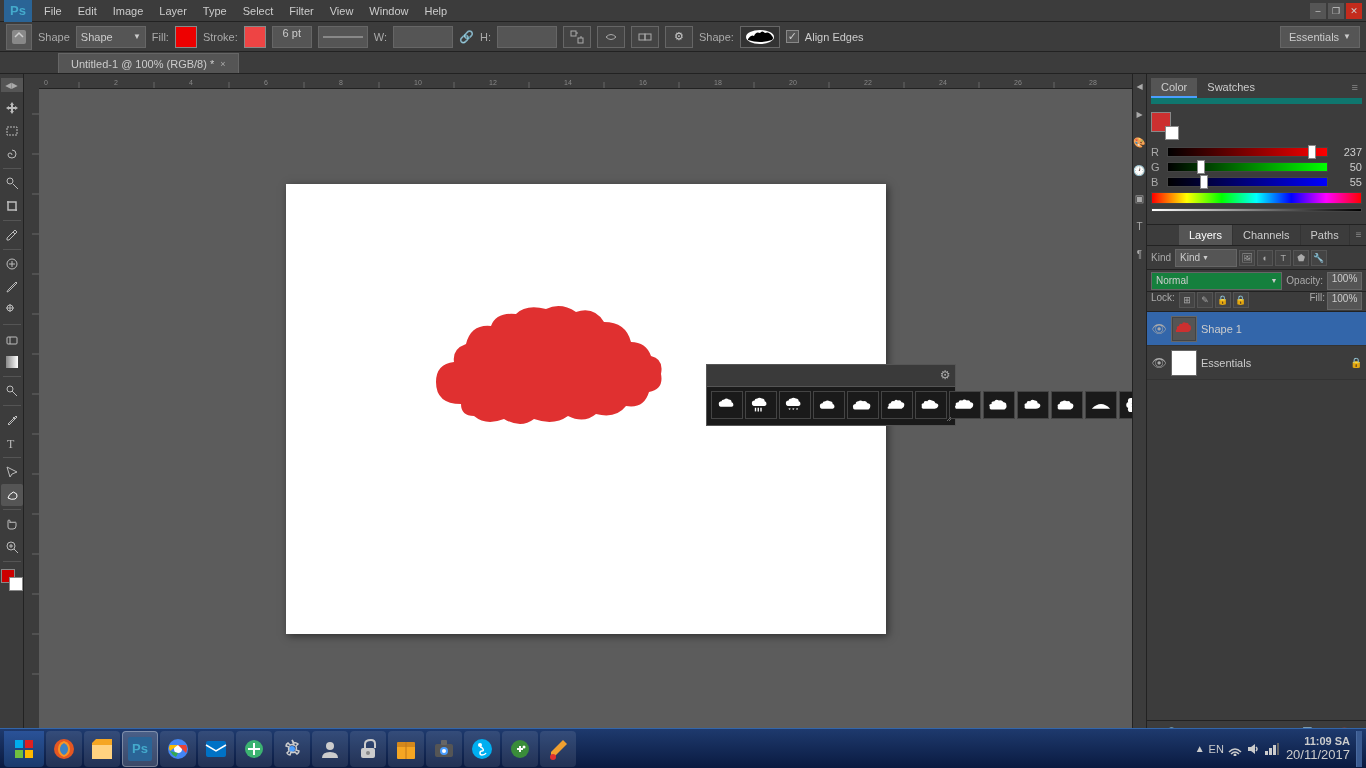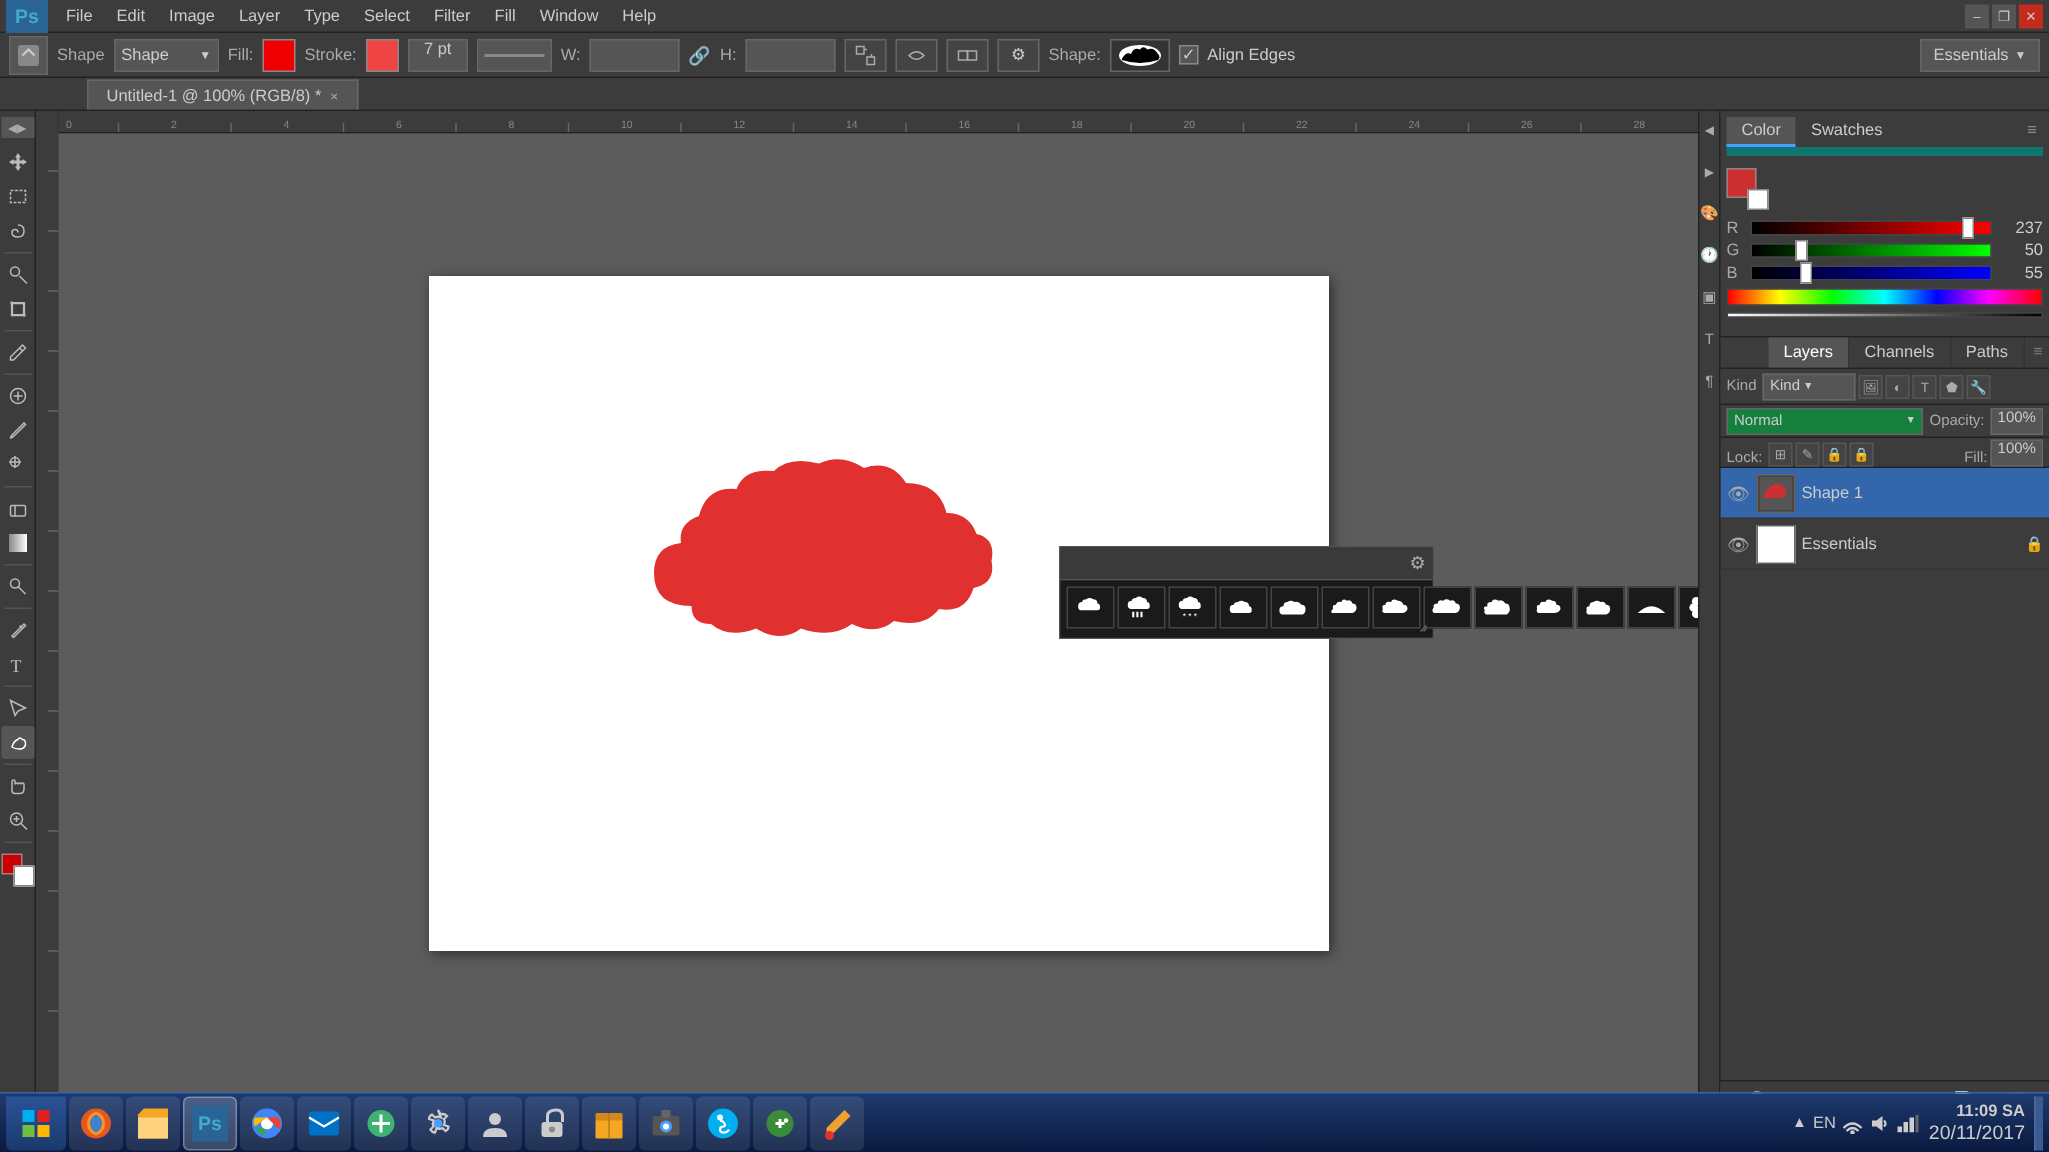--- a/index.html
+++ b/index.html
@@ -76,21 +76,21 @@
     .panel-tab.active { background: #555; color: #fff; }
     .panel-expand { margin-left: auto; padding: 4px 6px; cursor: pointer; color: #888; font-size: 10px; }
     .layers-toolbar { height: 24px; background: #3c3c3c; display: flex; align-items: center; padding: 0 4px; gap: 2px; border-bottom: 1px solid #222; }
     .kind-label { font-size: 10px; color: #aaa; margin-right: 2px; }
     .filter-icons { display: flex; gap: 2px; }
     .filter-icon { width: 16px; height: 16px; background: #444; border: 1px solid #555; display: flex; align-items: center; justify-content: center; font-size: 9px; cursor: pointer; color: #aaa; }
     .layers-blend { height: 22px; display: flex; align-items: center; padding: 0 4px; gap: 4px; border-bottom: 1px solid #222; }
     .blend-dropdown { flex: 1; height: 18px; background: #15803d; border: 1px solid #666; color: #ccc; font-size: 10px; padding: 0 2px; }
     .opacity-label { font-size: 10px; color: #aaa; }
     .opacity-input { width: 35px; height: 18px; background: #555; border: 1px solid #666; color: #ccc; font-size: 10px; text-align: center; }
-    .layers-lock { height: 20px; display: flex; align-items: flex-end; padding: 0 4px; gap: 2px; border-bottom: 1px solid #222; }
+    .layers-lock { height: 20px; display: flex; align-items: flex-start; padding: 0 4px; gap: 2px; border-bottom: 1px solid #222; }
     .lock-label { font-size: 10px; color: #aaa; margin-right: 2px; }
     .lock-icon { width: 16px; height: 16px; background: #444; border: 1px solid #555; display: flex; align-items: center; justify-content: center; font-size: 9px; cursor: pointer; color: #aaa; }
     .fill-label { font-size: 10px; color: #aaa; margin-left: auto; }
     .fill-input { width: 35px; height: 18px; background: #555; border: 1px solid #666; color: #ccc; font-size: 10px; text-align: center; }
     .layers-list { flex: 1; overflow-y: auto; }
     .layer-item { height: 34px; display: flex; align-items: center; padding: 0 4px; gap: 4px; border-bottom: 1px solid #333; cursor: pointer; }
     .layer-item.selected { background: #3366aa; }
     .layer-visibility { width: 16px; height: 16px; display: flex; align-items: center; justify-content: center; cursor: pointer; font-size: 12px; color: #aaa; }
     .layer-thumb { width: 26px; height: 26px; border: 1px solid #666; background: white; display: flex; align-items: center; justify-content: center; }
     .layer-thumb-shape { width: 26px; height: 26px; border: 1px solid #666; background: #444; display: flex; align-items: center; justify-content: center; }
@@ -117,21 +117,21 @@
 
 <div id="menubar">
   <div style="width:28px;height:22px;background:#2a6496;display:flex;align-items:center;justify-content:center;font-weight:bold;font-size:13px;color:#4ac;margin-right:4px;">Ps</div>
   <span class="menu-item">File</span>
   <span class="menu-item">Edit</span>
   <span class="menu-item">Image</span>
   <span class="menu-item">Layer</span>
   <span class="menu-item">Type</span>
   <span class="menu-item">Select</span>
   <span class="menu-item">Filter</span>
-  <span class="menu-item">Fill</span>
+  <span class="menu-item">View</span>
   <span class="menu-item">Window</span>
   <span class="menu-item">Help</span>
   <div class="window-controls">
     <div class="win-btn">–</div>
     <div class="win-btn">❐</div>
     <div class="win-btn" style="background:#c42b1c;">✕</div>
   </div>
 </div>
 
 <div id="optionsbar">
@@ -143,21 +143,21 @@
   </div>
   <span class="option-label">Shape</span>
   <div class="option-dropdown" style="min-width:70px;">
     <span>Shape</span>
       <span style="font-size:8px;margin-left:4px;">▼</span>
   </div>
   <span class="option-label">Fill:</span>
   <div class="fill-color-box"></div>
   <span class="option-label">Stroke:</span>
   <div class="stroke-color-box"></div>
-  <div class="option-input">7 pt</div>
+  <div class="option-input">6 pt</div>
   <div class="stroke-preview">
     <div style="width:40px;height:2px;background:#888;"></div>
   </div>
   <span class="option-label">W:</span>
   <div class="option-input" style="width:60px;"></div>
   <span style="font-size:12px;color:#888;">🔗</span>
   <span class="option-label">H:</span>
   <div class="option-input" style="width:60px;"></div>
   <div style="width:28px;height:22px;background:#444;border:1px solid #666;display:flex;align-items:center;justify-content:center;cursor:pointer;">
     <svg width="14" height="14" viewBox="0 0 14 14" fill="#aaa">

